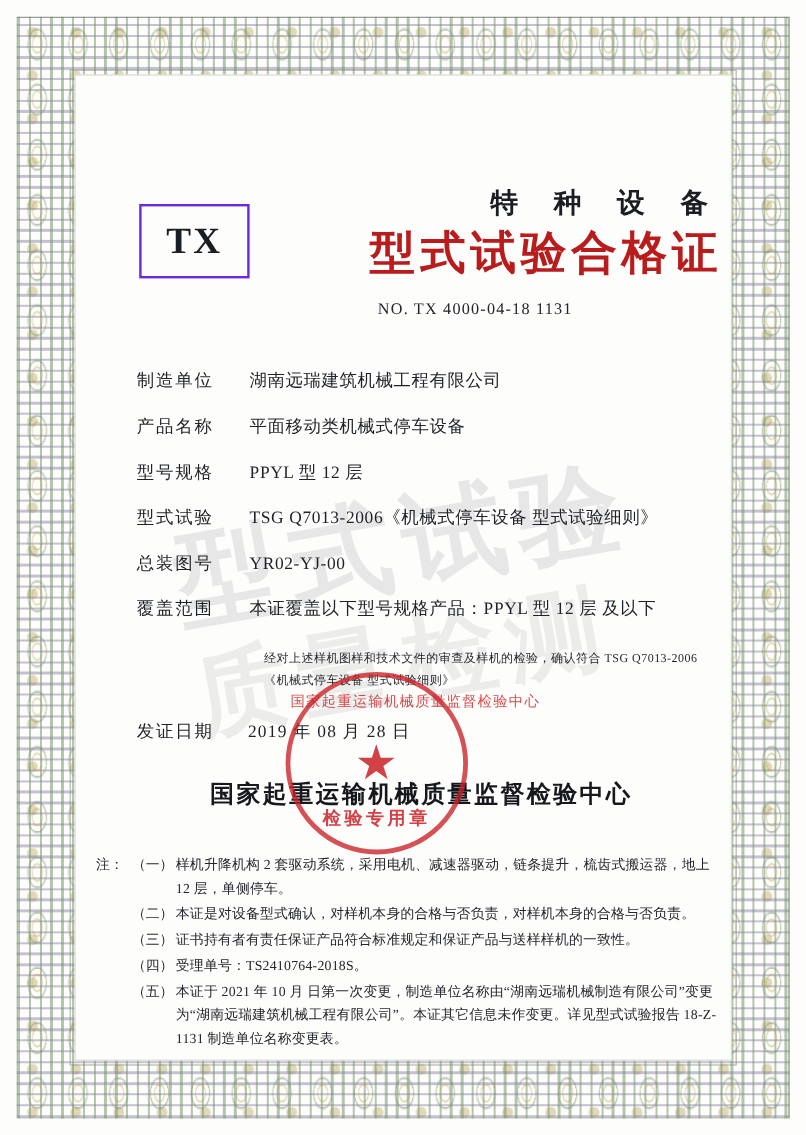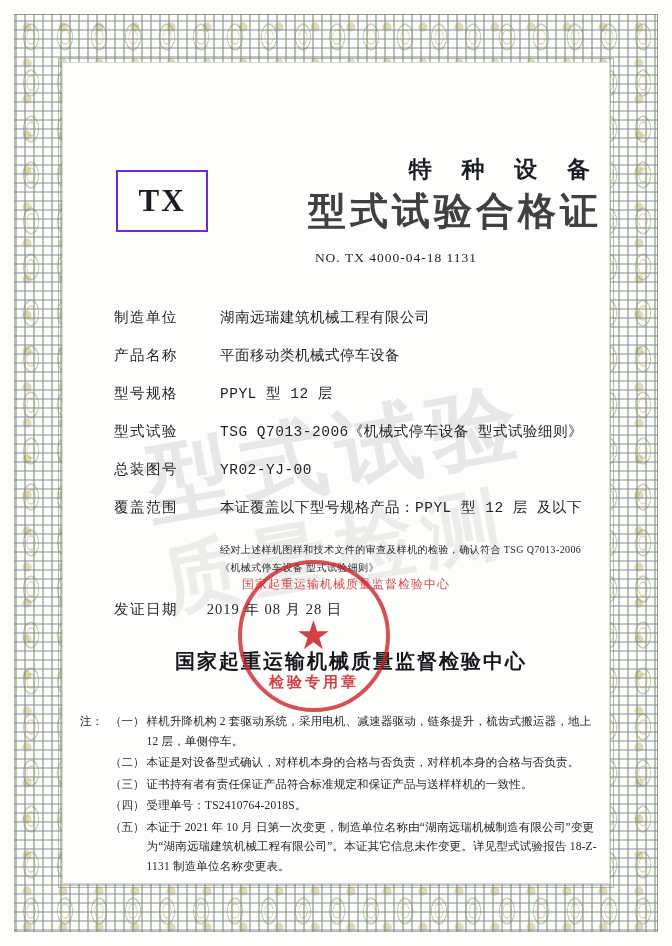--- a/index.html
+++ b/index.html
@@ -130,21 +130,21 @@
   .title-main {
     font-size: 23px;
     letter-spacing: 12px;
     color: #1b1d24;
     font-weight: 700;
     margin-bottom: 6px;
   }
   .title-sub {
     font-size: 38px;
     letter-spacing: 4px;
-    color: #404040;
+    color: #b91c1c;
     font-weight: 700;
     line-height: 1.1;
   }
   .cert-no {
     position: absolute;
     left: 120px;
     right: 0;
     top: 178px;
     text-align: center;
     font-size: 13.5px;
@@ -165,23 +165,22 @@
     margin-bottom: 19px;
     font-size: 14.5px;
     color: #1f2128;
   }
   .field-label {
     letter-spacing: 1.5px;
     white-space: nowrap;
     min-width: 92px;
   }
   .field-value {
-    margin-left: 14px;
+    margin-left: 2px;
     letter-spacing: 0.5px;
-    font-family: Liberation Mono, monospace;
   }
 
   
   .statement {
     margin-top: 24px;
     padding-left: 150px;
     font-size: 10px;
     line-height: 1.75;
     color: #1f2128;
     letter-spacing: 0.4px;

